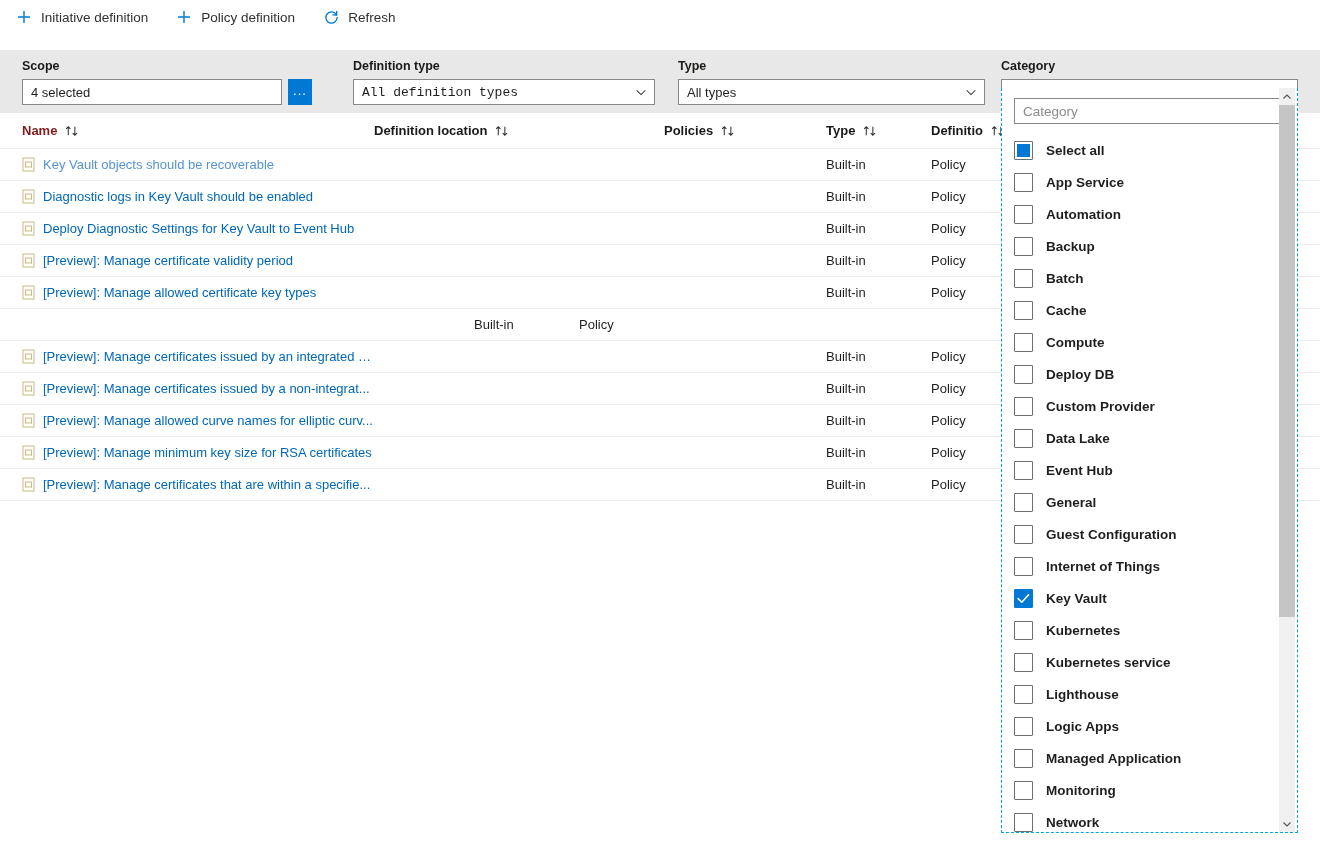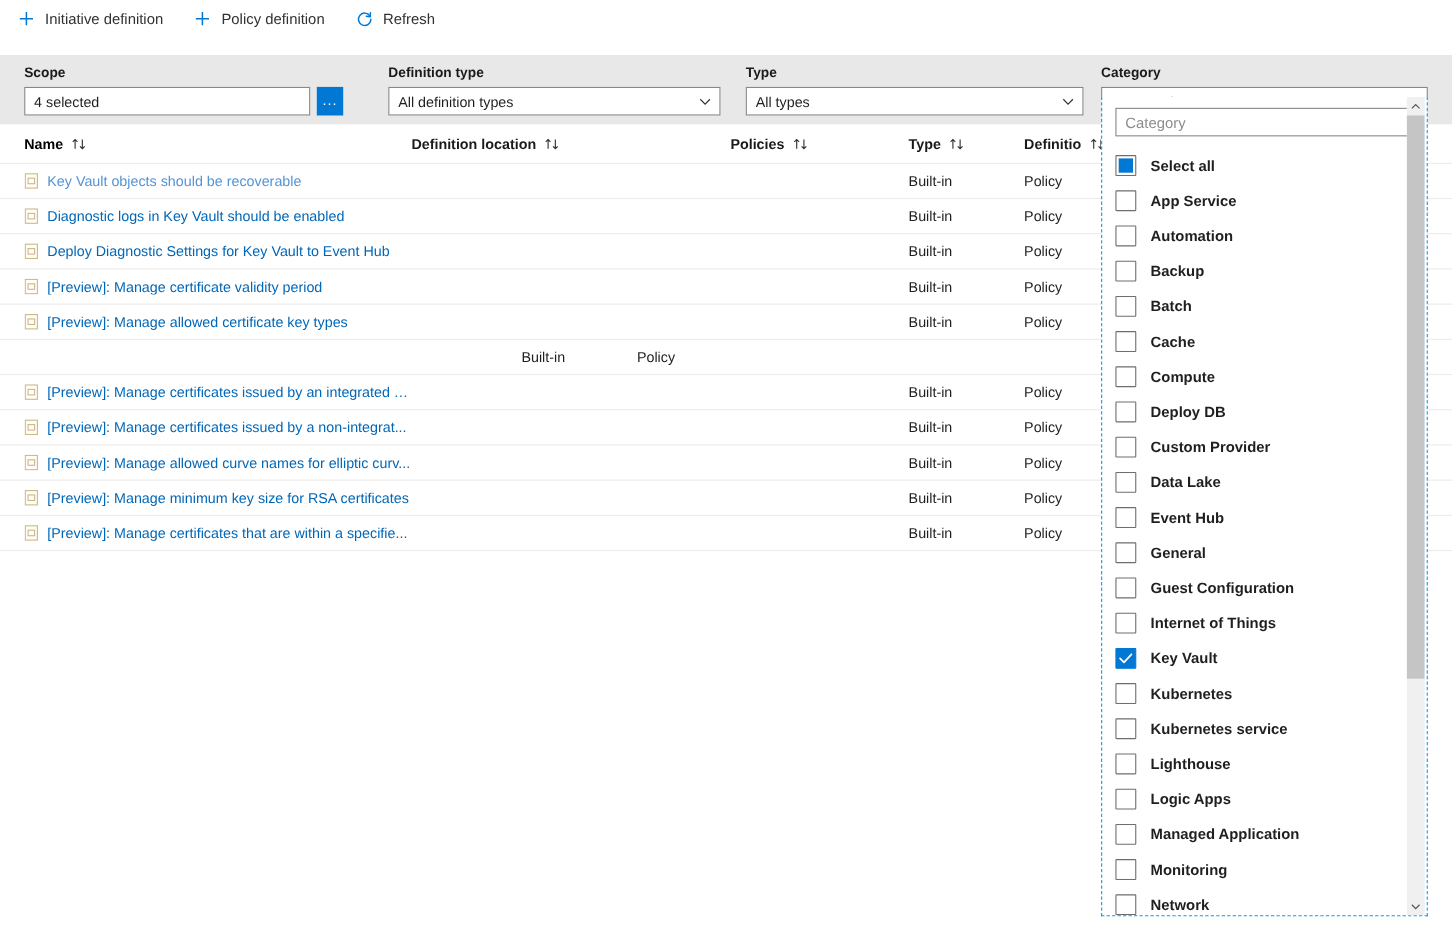--- a/index.html
+++ b/index.html
@@ -56,36 +56,36 @@
   #fld-scope .fld-input { width: 260px; }
   .ellipsis-btn {
     position:absolute; right: 0; top: 21px;
     width: 24px; height: 26px; background: #0078d4; border: none;
     color: #fff; cursor: pointer;
     display:flex; align-items:center; justify-content:center;
     font-size: 13px; letter-spacing: 1px; padding-bottom: 5px;
     font-family: "Liberation Sans", sans-serif;
   }
   #fld-deftype { left: 353px; width: 302px; }
-  #fld-deftype .fld-input { width: 302px; }
+  #fld-deftype .fld-input { width: 302px; font-family: Liberation Mono, monospace; }
   #fld-type { left: 678px; width: 307px; }
   #fld-type .fld-input { width: 307px; }
   #fld-category { left: 1001px; width: 297px; }
   #fld-category .fld-input { width: 297px; border-color:#8a8886; }
 
   
   .grid { position: absolute; left: 0; top: 113px; width: 1320px; height: 738px; background:#fff; }
   .grid-head {
     display: flex; align-items: center; height: 36px;
     border-bottom: 1px solid #edebe9; padding-left: 22px;
     font-size: 13px; font-weight: bold; color:#1b1a19;
   }
   .col { display:flex; align-items:center; white-space: nowrap; }
   .col .ch-label { cursor: pointer; }
-  .col.sorted .ch-label { color: #000000; font-weight: bold; }
+  .col.sorted .ch-label { color: #7f1d1d; font-weight: bold; }
   .sorticon { margin-left: 8px; color:#323130; font-size: 12px; font-weight: normal;
               display:inline-flex; align-items:center; cursor:pointer; }
   .sorticon svg { display:block; }
 
   .c-name { width: 352px; }
   .c-loc  { width: 290px; }
   .c-pol  { width: 162px; }
   .c-type { width: 105px; }
   .c-defty{ width: 140px; }
 

